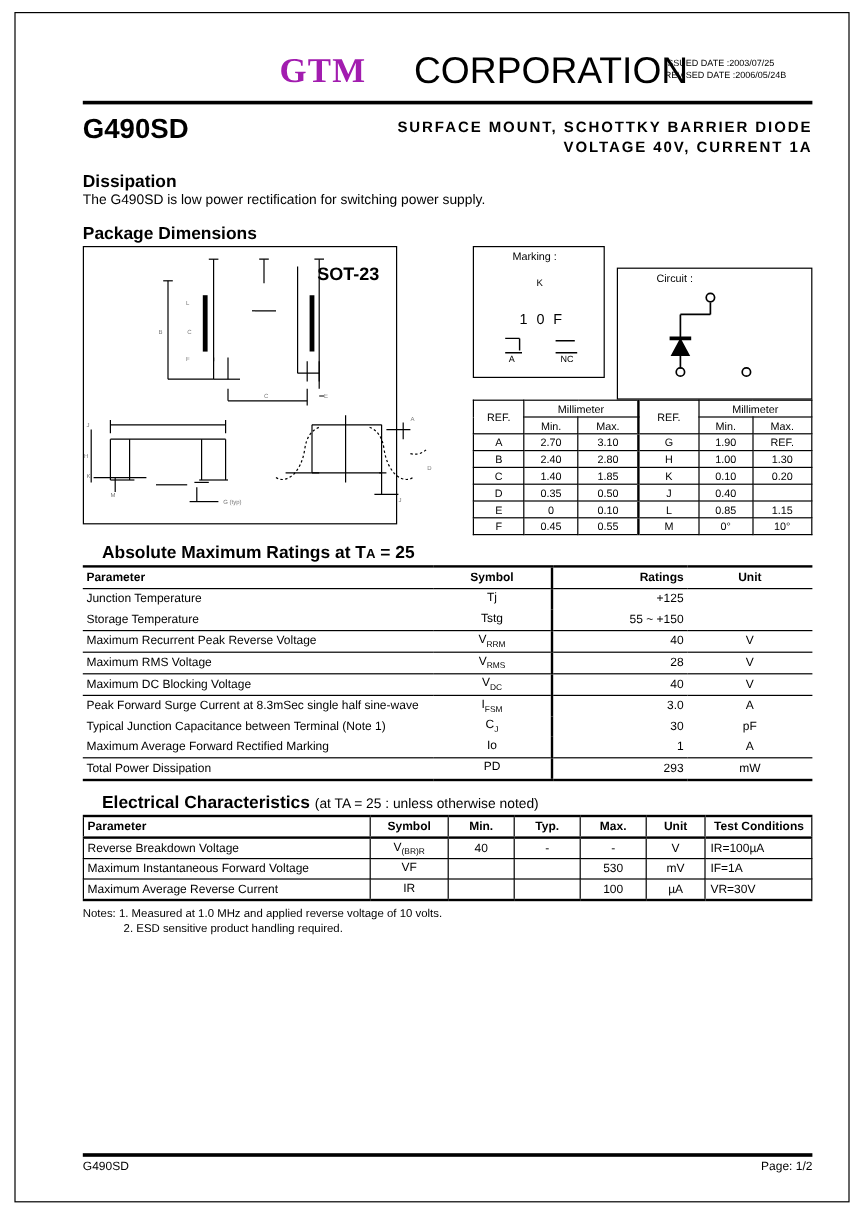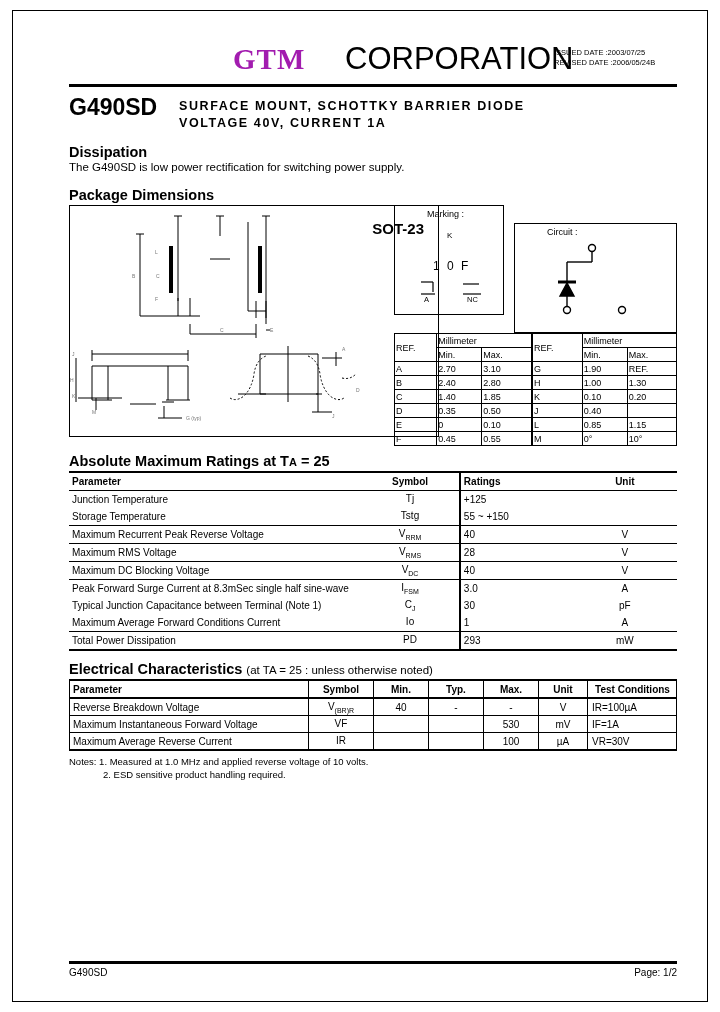--- a/index.html
+++ b/index.html
@@ -88,21 +88,21 @@
     top: 0;
     font-size: 23px;
     font-weight: bold;
     letter-spacing: 0px;
   }
   .subt {
     position: absolute;
     left: 110px;
     top: 4px;
     width: 498px;
-    text-align: left;
+    text-align: right;
     font-size: 12.5px;
     font-weight: bold;
     letter-spacing: 1.6px;
     line-height: 17px;
   }
 
   h2.sec {
     font-size: 14.5px;
     font-weight: bold;
     margin: 2px 0 1px 0;
@@ -116,21 +116,21 @@
   
   .pkg-wrap {
     position: relative;
     height: 238px;
     margin-top: 2px;
   }
   .pkg-left {
     position: absolute;
     left: 0;
     top: 0;
-    width: 370px;
+    width: 262px;
     height: 232px;
     border: 1.5px solid #000;
     box-sizing: border-box;
   }
   .sot-label {
     position: absolute;
     right: 14px;
     top: 14px;
     font-size: 15px;
     font-weight: bold;
@@ -190,37 +190,37 @@
   }
 
   
   .dimtable {
     position: absolute;
     left: 325px;
     top: 128px;
     width: 283px;
     border-collapse: collapse;
     font-size: 9px;
-    text-align: left;
+    text-align: center;
   }
   .dimtable td, .dimtable th {
     border: 1px solid #000;
     padding: 0px 1px;
     height: 13px;
     font-weight: normal;
     line-height: 12px;
   }
   .dimtable .hdr-ref { width: 15%; }
   .dimtable .thick-l { border-left: 2px solid #000; }
 
   
   .sec-head-amr {
     font-size: 14.5px;
     font-weight: bold;
-    margin: 10px 0 2px 0;
+    margin: 10px 0 2px 16px;
   }
   .sec-head-amr .sub { font-size: 11px; font-weight: bold; }
   .sec-head-ec .cond {
     font-size: 11.5px;
     font-weight: normal;
   }
   .amr {
     width: 608px;
     border-collapse: collapse;
     font-size: 10px;
@@ -229,21 +229,21 @@
     padding: 1px 3px;
     height: 15px;
     font-weight: normal;
   }
   .amr th {
     font-weight: bold;
     text-align: center;
   }
   .amr .cell-param { text-align: left; width: 300px; }
   .amr .cell-sym { text-align: center; width: 95px; }
-  .amr .cell-rat { text-align: left; width: 110px; }
+  .amr .cell-rat { text-align: right; width: 110px; }
   .amr .cell-unit { text-align: center; width: 103px; }
   .amr .top-rule  { border-top: 2px solid #000; }
   .amr .bot-rule  { border-bottom: 2px solid #000; }
   .amr .thin-bot  { border-bottom: 1px solid #000; }
   .amr .vline     { border-left: 2px solid #000; }
 
   
   .ec {
     width: 608px;
     border-collapse: collapse;
@@ -564,21 +564,21 @@
           <td class="cell-rat vline">3.0</td>
           <td class="cell-unit">A</td>
         </tr>
         <tr>
           <td class="cell-param">Typical Junction Capacitance between Terminal (Note 1)</td>
           <td class="cell-sym"><span>C</span><sub>J</sub></td>
           <td class="cell-rat vline">30</td>
           <td class="cell-unit">pF</td>
         </tr>
         <tr>
-          <td class="cell-param thin-bot">Maximum Average Forward Conditions Current</td>
+          <td class="cell-param thin-bot">Maximum Average Forward Rectified Marking</td>
           <td class="cell-sym thin-bot"><span>Io</span><sub></sub></td>
           <td class="cell-rat thin-bot vline">1</td>
           <td class="cell-unit thin-bot">A</td>
         </tr>
         <tr>
           <td class="cell-param bot-rule">Total Power Dissipation</td>
           <td class="cell-sym bot-rule"><span>PD</span><sub></sub></td>
           <td class="cell-rat bot-rule vline">293</td>
           <td class="cell-unit bot-rule">mW</td>
         </tr>

